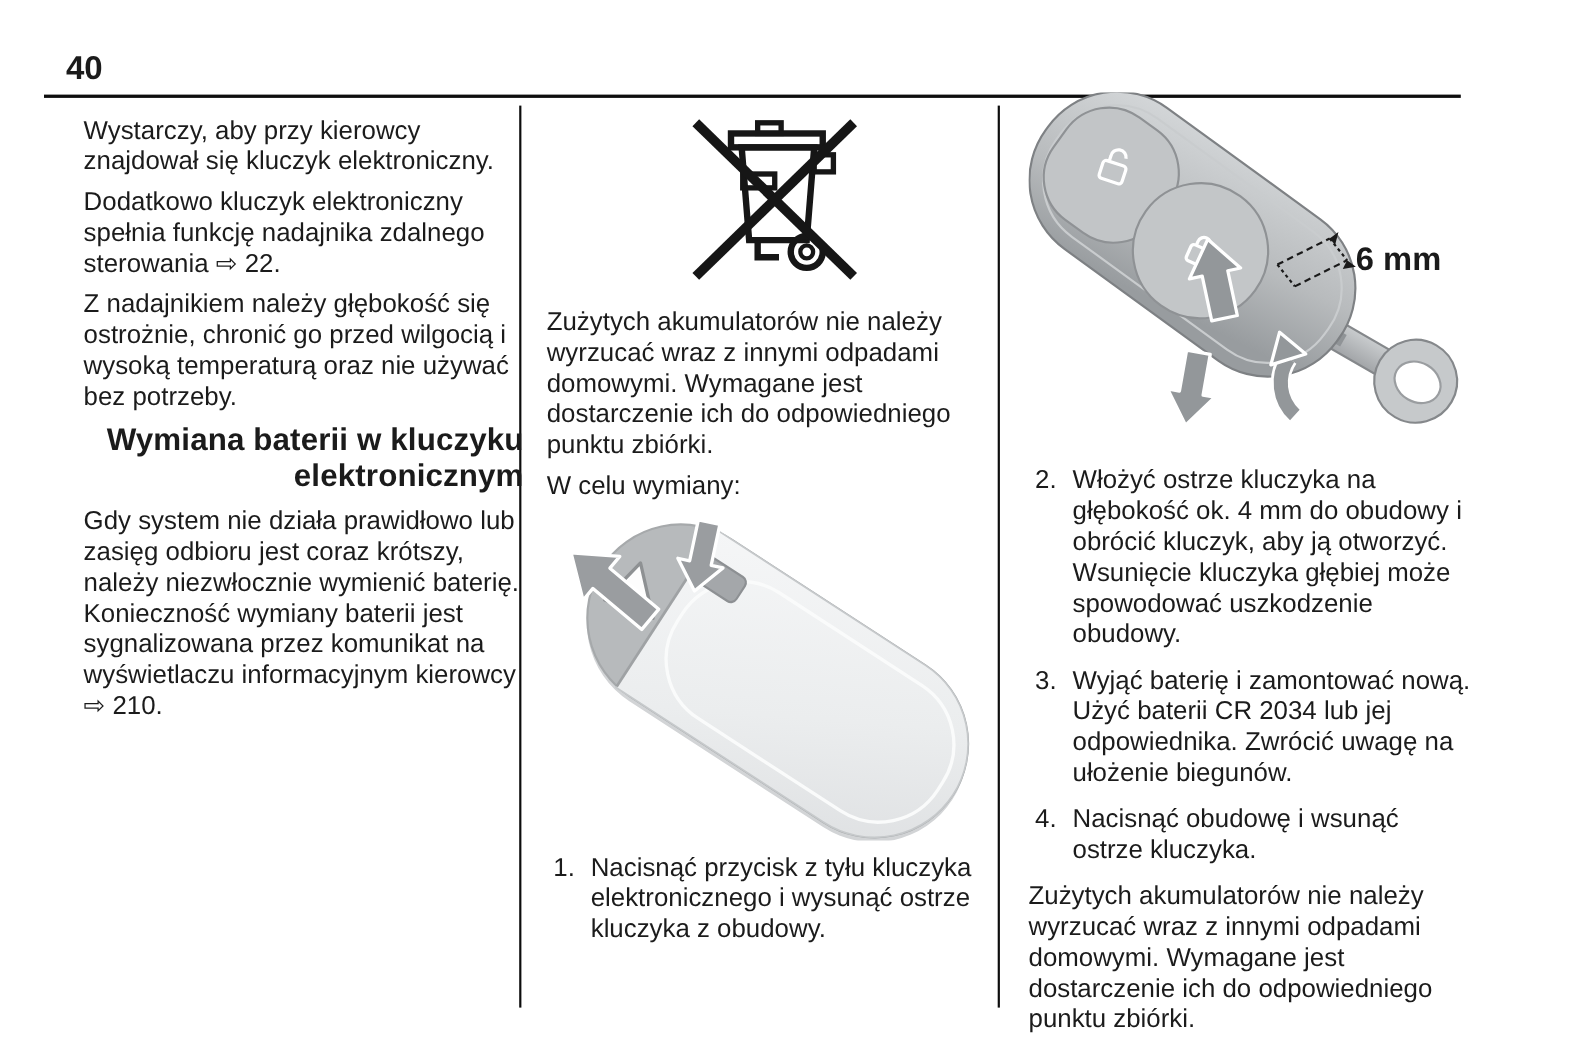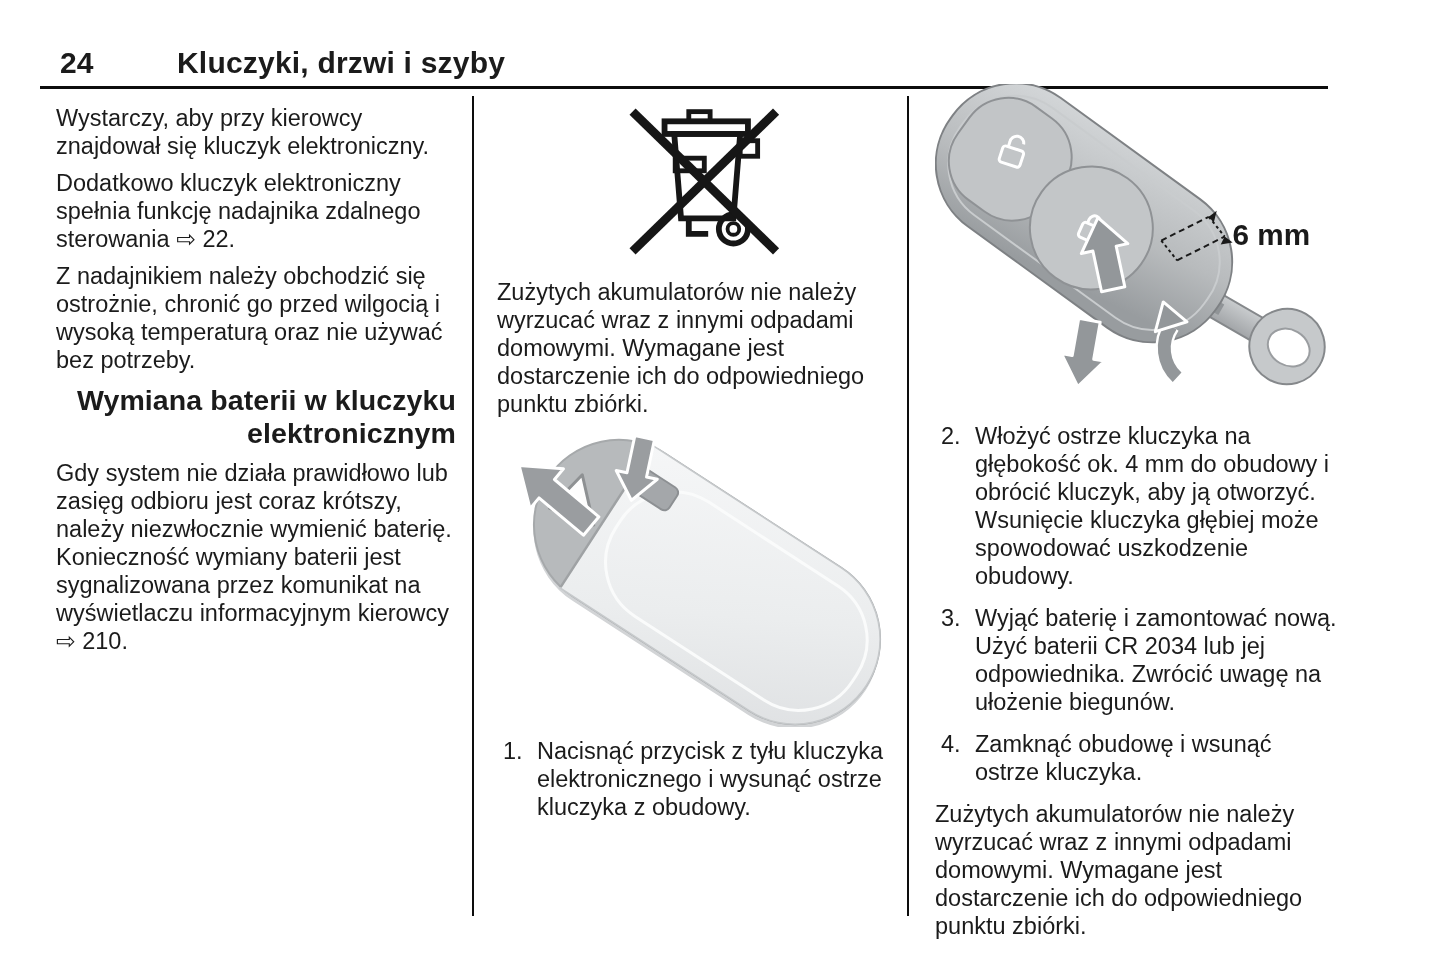--- a/index.html
+++ b/index.html
@@ -16,21 +16,21 @@
   .hdr-num   { position:absolute; left:60px;  top:46px; font-size:30px; font-weight:bold; }
   .hdr-title { position:absolute; left:177px; top:46px; font-size:30px; font-weight:bold; letter-spacing:0.2px; }
   .hdr-rule  { position:absolute; left:40px; top:86px; width:1288px; height:3px; background:#0d0d0d; }
 
   
   .vrule { position:absolute; top:96px; height:820px; width:2px; background:#0d0d0d; }
   .vr1 { left:472px; } .vr2 { left:907px; }
 
   
   .col { position:absolute; font-size:23.5px; line-height:28px; }
-  .col1 { left:56px;  top:104px; width:400px; }
+  .col1 { left:76px;  top:104px; width:400px; }
   .col2 { left:497px; top:100px; width:402px; }
   .col3 { left:935px; top:84px;  width:402px; }
   .col p { margin:0 0 9px; }
 
   .note { margin:0 0 10px 10px; }
   .note p { margin:0; }
   .note-title { font-weight:bold; }
 
   h2.section { font-size:28.5px; line-height:33px; font-weight:bold; margin:10px 0 9px; letter-spacing:0.1px;text-align:right; }
 
@@ -44,31 +44,30 @@
   .step { display:flex; margin:0 0 14px; }
   .step-num { flex:0 0 40px; padding-left:6px; }
   .step-text { flex:1; }
   .col3 .after-steps { margin-top:0; }
 </style>
 </head>
 <body>
 
 <div class="page">
 
-  <div class="hdr-num">24</div>
-  <div class="hdr-title">Kluczyki, drzwi i szyby</div>
+  <div class="hdr-num">40</div>
   <div class="hdr-rule"></div>
 
   <div class="vrule vr1"></div>
   <div class="vrule vr2"></div>
 
   <div class="col col1">
     <p>Wystarczy, aby przy kierowcy znajdował się kluczyk elektroniczny.</p>
     <p>Dodatkowo kluczyk elektroniczny spełnia funkcję nadajnika zdalnego sterowania ⇨ 22.</p>
-    <p>Z nadajnikiem należy obchodzić się ostrożnie, chronić go przed wilgocią i wysoką temperaturą oraz nie używać bez potrzeby.</p>
+    <p>Z nadajnikiem należy głębokość się ostrożnie, chronić go przed wilgocią i wysoką temperaturą oraz nie używać bez potrzeby.</p>
     <h2 class="section">Wymiana baterii w kluczyku elektronicznym</h2>
     <p>Gdy system nie działa prawidłowo lub zasięg odbioru jest coraz krótszy, należy niezwłocznie wymienić baterię. Konieczność wymiany baterii jest sygnalizowana przez komunikat na wyświetlaczu informacyjnym kierowcy ⇨ 210.</p>
   </div>
 
   <div class="col col2">
 
     <figure class="fig fig-weee">
       <svg viewBox="0 0 175 165" width="170" height="160">
         <g stroke="#161616" fill="none">
           <rect x="78" y="12" width="22" height="10" stroke-width="5"></rect>
@@ -79,20 +78,21 @@
           <path d="M78,122 v16 h20" stroke-width="6"></path>
           <circle cx="124" cy="133" r="15" stroke-width="6"></circle>
           <circle cx="124" cy="133" r="6" stroke-width="4"></circle>
           <line x1="20" y1="12" x2="168" y2="156" stroke-width="9"></line>
           <line x1="168" y1="12" x2="20" y2="156" stroke-width="9"></line>
         </g>
       </svg>
     </figure>
 
     <p>Zużytych akumulatorów nie należy wyrzucać wraz z innymi odpadami domowymi. Wymagane jest dostarczenie ich do odpowiedniego punktu zbiórki.</p>
+    <p>W celu wymiany:</p>
 
     <figure class="fig fig-keyback">
       <svg viewBox="0 0 400 300" width="400" height="300">
         <defs>
           <linearGradient id="gBack" x1="0" y1="0" x2="1" y2="1">
             <stop offset="0" stop-color="#f5f6f7"></stop>
             <stop offset="0.55" stop-color="#ebedee"></stop>
             <stop offset="1" stop-color="#dddfe1"></stop>
           </linearGradient>
         </defs>
@@ -189,20 +189,20 @@
       <div class="step">
         <span class="step-num">2.</span>
         <span class="step-text">Włożyć ostrze kluczyka na głębokość ok. 4 mm do obudowy i obrócić kluczyk, aby ją otworzyć. Wsunięcie kluczyka głębiej może spowodować uszkodzenie obudowy.</span>
       </div>
       <div class="step">
         <span class="step-num">3.</span>
         <span class="step-text">Wyjąć baterię i zamontować nową. Użyć baterii CR 2034 lub jej odpowiednika. Zwrócić uwagę na ułożenie biegunów.</span>
       </div>
       <div class="step">
         <span class="step-num">4.</span>
-        <span class="step-text">Zamknąć obudowę i wsunąć ostrze kluczyka.</span>
+        <span class="step-text">Nacisnąć obudowę i wsunąć ostrze kluczyka.</span>
       </div>
     </div>
 
     <p class="after-steps">Zużytych akumulatorów nie należy wyrzucać wraz z innymi odpadami domowymi. Wymagane jest dostarczenie ich do odpowiedniego punktu zbiórki.</p>
   </div>
 
 </div>
 
 </body></html>

